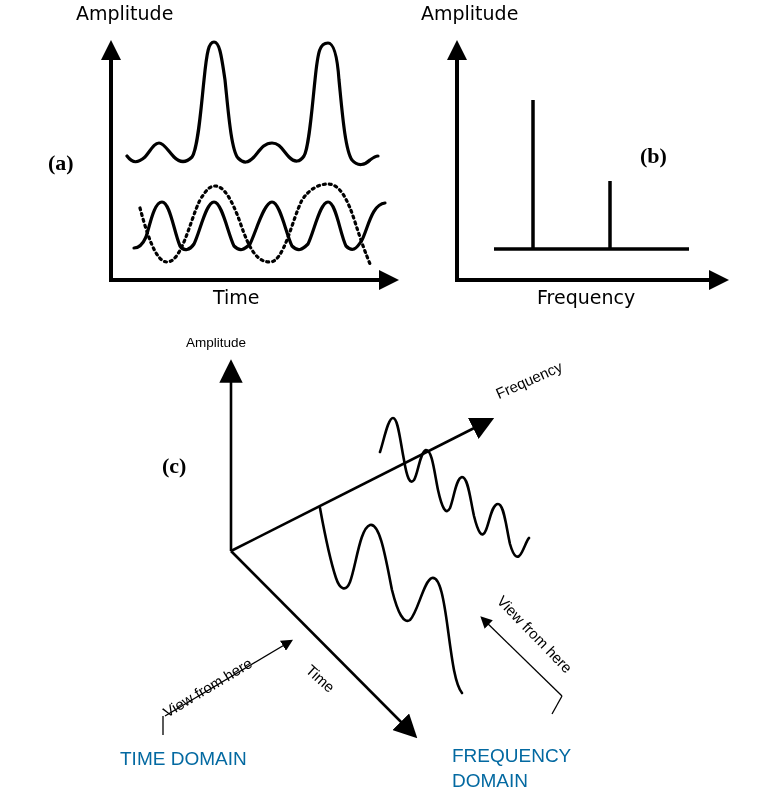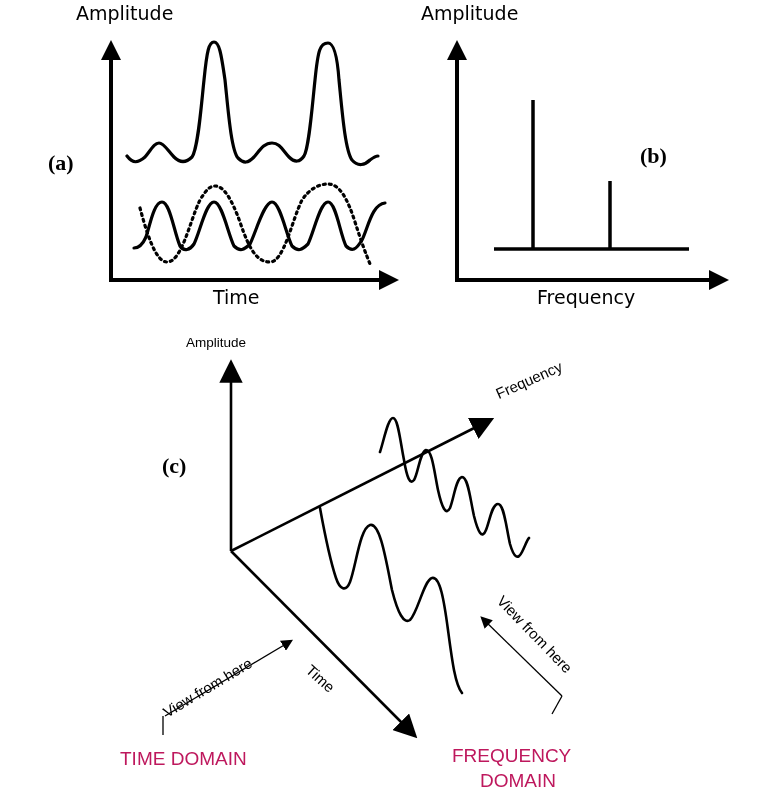--- a/index.html
+++ b/index.html
@@ -2,21 +2,21 @@
 <html><head>
   <meta charset="utf-8">
   <style>
     html, body { margin: 0; padding: 0; background: #ffffff; }
     body { width: 772px; height: 796px; position: relative; overflow: hidden; font-family: "DejaVu Sans", sans-serif; color: #000; }
     .abs { position: absolute; }
     svg.canvas { position: absolute; left: 0; top: 0; }
     .axis-label { font-family: "DejaVu Sans", sans-serif; font-size: 19px; color: #000; white-space: nowrap; }
     .axis-label-3d { font-family: "Liberation Sans", sans-serif; font-size: 15px; color: #000; white-space: nowrap; }
     .panel-tag { font-family: "Liberation Serif", serif; font-weight: bold; font-size: 22px; color: #000; }
-    .domain-label { font-family: "Liberation Sans", sans-serif; font-size: 19px; color: #be185d; white-space: nowrap; line-height: 25px; }
+    .domain-label { font-family: "Liberation Sans", sans-serif; font-size: 19px; color: #0369a1; white-space: nowrap; line-height: 25px; }
   </style>
 </head>
 <body>
 
 <svg class="canvas" width="772" height="796" viewBox="0 0 772 796">
   <defs>
     <marker id="ah-big" viewBox="0 0 10 10" refX="8" refY="5" markerWidth="5" markerHeight="5" orient="auto-start-reverse" markerUnits="strokeWidth">
       <path d="M0,0 L10,5 L0,10 z" fill="#000"></path>
     </marker>
     <marker id="ah-thin" viewBox="0 0 10 10" refX="8" refY="5" markerWidth="9" markerHeight="9" orient="auto" markerUnits="strokeWidth">
@@ -90,13 +90,13 @@
 <div class="abs axis-label-3d" style="left:186px; top:335px; font-size:13.5px;">Amplitude</div>
 <div class="abs axis-label-3d" style="left:500px; top:385px; transform:rotate(-24deg); transform-origin:left bottom;">Frequency</div>
 <div class="abs axis-label-3d" style="left:314px; top:661px; transform:rotate(42deg); transform-origin:left top;">Time</div>
 <div class="abs panel-tag" style="left:162px; top:453px;">(c)</div>
 
 <div class="abs axis-label-3d" style="left:160px; top:706px; transform:rotate(-31deg); transform-origin:left top;">View from here</div>
 <div class="abs axis-label-3d" style="left:506px; top:592px; transform:rotate(46deg); transform-origin:left top;">View from here</div>
 
 <div class="abs domain-label" style="left:120px; top:746px;">TIME DOMAIN</div>
 <div class="abs domain-label" style="left:452px; top:743px;">FREQUENCY</div>
-<div class="abs domain-label" style="left:452px; top:768px;margin-left:28px;">DOMAIN</div>
+<div class="abs domain-label" style="left:452px; top:768px;">DOMAIN</div>
 
 </body></html>

